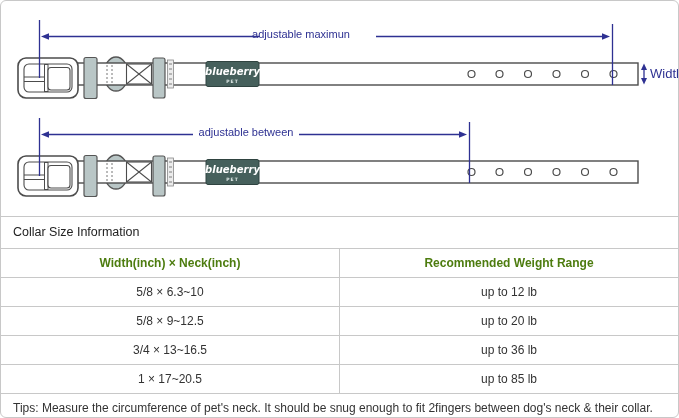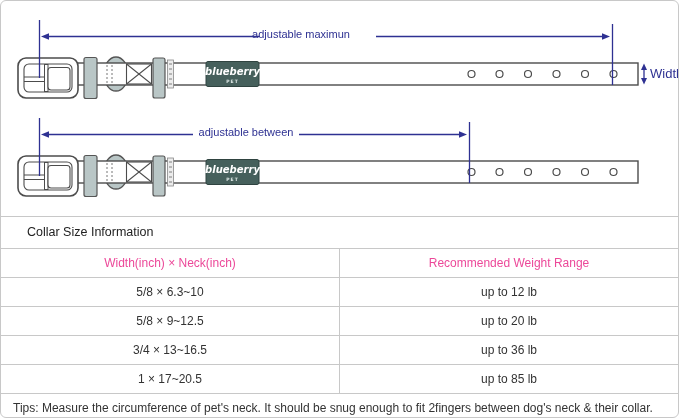--- a/index.html
+++ b/index.html
@@ -11,27 +11,27 @@
   .dim-label{position:absolute;color:#2E3192;font-size:11px;line-height:13px;
              text-align:center;white-space:nowrap;}
   .lbl-max{left:240px;top:27px;width:120px;}
   .lbl-min{left:190px;top:125px;width:110px;}
   .lbl-width{left:649px;top:66px;font-size:13px;}
   .patch-brand{font:italic bold 10px "DejaVu Sans",sans-serif;fill:#ffffff;}
   .patch-sub{font:bold 4.5px "DejaVu Sans",sans-serif;fill:#dfe9e7;letter-spacing:1px;}
   
   .size-section{position:absolute;left:0;top:215px;right:0;bottom:0;
                 border-top:1px solid #C8C8C8;color:#333;}
-  .section-title-row{height:31px;line-height:31px;padding-left:26px;
+  .section-title-row{height:31px;line-height:31px;padding-left:12px;
                      font-size:12.5px;color:#222;}
   .trow{display:grid;grid-template-columns:338px 1fr;border-top:1px solid #C8C8C8;}
   .tcell{display:flex;align-items:center;justify-content:center;
          font-size:12px;color:#333;}
   .tcell.c2{border-left:1px solid #C8C8C8;text-align:center;}
-  .thead .tcell{color:#ec4899;}
+  .thead .tcell{color:#4d7c0f;font-weight:bold;}
   .r-head{height:28px;}
   .r-data{height:28px;}
   .tips-row{border-top:1px solid #C8C8C8;padding-left:12px;display:flex;
             align-items:center;height:27px;font-size:12px;color:#333;white-space:nowrap;}
 </style>
 </head>
 <body>
 
 <div class="frame">
 

